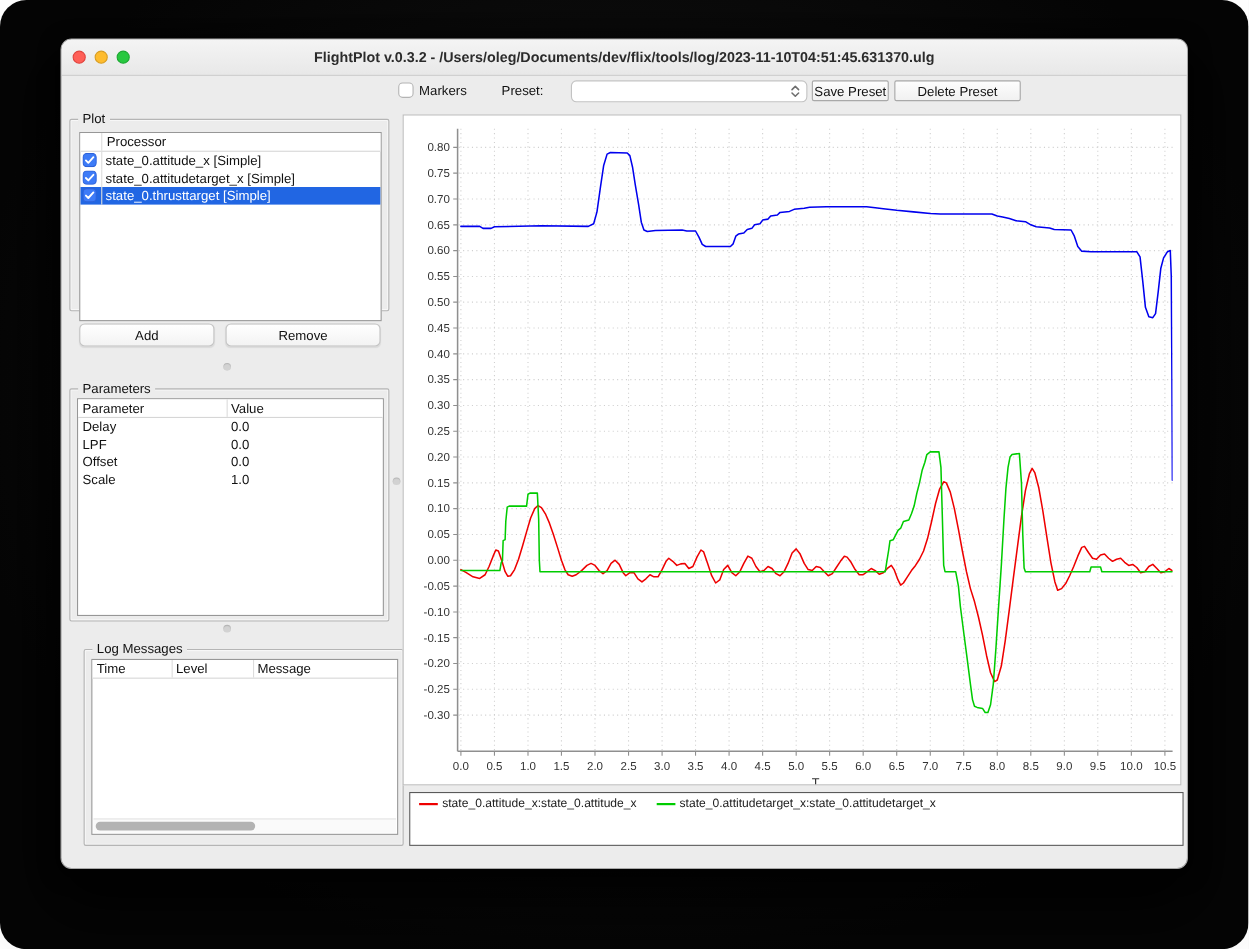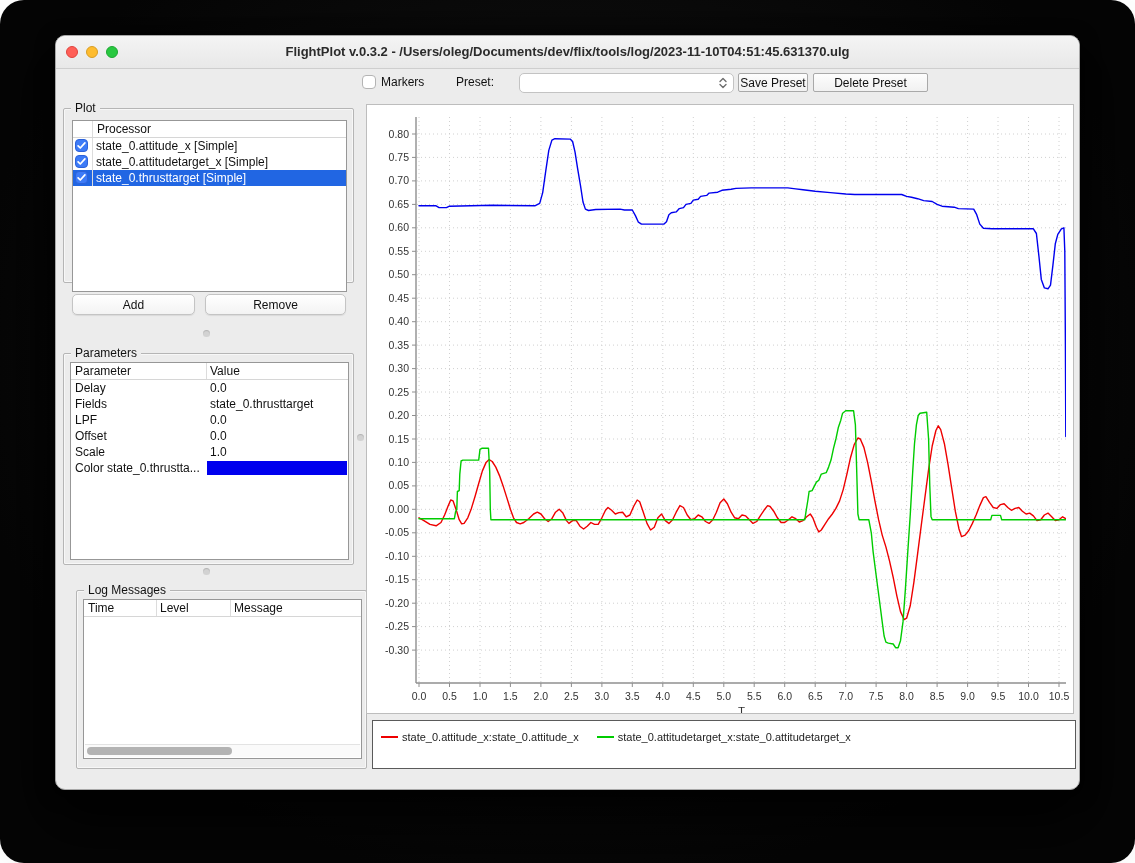--- a/index.html
+++ b/index.html
@@ -41,21 +41,21 @@
   .pc-val{position:absolute;left:139px;top:0;}
   .pc-swatch{position:absolute;left:136px;right:1px;top:1px;bottom:1px;}
   .mac-btn{position:absolute;height:21px;background:linear-gradient(#ffffff,#f3f3f3);border:1px solid #c4c4c4;border-radius:5px;font-size:12px;color:#111;box-sizing:border-box;box-shadow:0 1px 1px rgba(0,0,0,.08);padding:0;}
   .split-dot{position:absolute;width:7px;height:7px;border-radius:50%;background:#d2d2d2;box-shadow:inset 0 1px 1px rgba(0,0,0,.15);}
   .hscroll{position:absolute;left:1px;right:1px;bottom:1px;height:12px;background:#fafafa;border-top:1px solid #e3e3e3;}
   .hthumb{position:absolute;left:2px;top:2px;width:145px;height:8px;border-radius:4px;background:#b3b3b3;}
   .vsplit{position:absolute;left:300px;top:33px;bottom:0;width:10px;}
   
   .chart-panel{position:absolute;left:310px;top:68px;width:708px;height:610px;background:#fff;border:1px solid #bdbdbd;box-sizing:border-box;}
   .legend{position:absolute;left:316px;top:684px;width:704px;height:49px;background:#fff;border:1px solid #5a5a5a;box-sizing:border-box;}
-  .legend-row{position:absolute;left:8px;right:4px;height:18px;display:flex;gap:18px;align-items:flex-end;}
+  .legend-row{position:absolute;left:8px;right:4px;height:18px;display:flex;gap:18px;align-items:flex-start;}
   .legend-entry{display:flex;align-items:center;gap:4px;font-size:11px;color:#222;white-space:nowrap;}
   .legend-line{display:inline-block;width:17px;height:0;border-top:2px solid #000;}
   svg text{font-family:"Liberation Sans",sans-serif;}
 </style>
 </head>
 <body>
 
 <div class="stage">
   <div class="backdrop"></div>
   <div class="window">
@@ -130,38 +130,30 @@
           <span class="vline" style="left:135px;height:16px;"></span>
         <span class="th" style="left: 4px;">Parameter</span>
             <span class="th" style="left: 139px;">Value</span>
           </div>
         <div>
             <div class="param-row">
               <span class="pc-name">Delay</span>
               <span class="pc-val">0.0</span>
             </div>
             <div class="param-row">
-              <span class="pc-name">Fields</span>
-              <span class="pc-val">state_0.thrusttarget</span>
-            </div>
-            <div class="param-row">
               <span class="pc-name">LPF</span>
               <span class="pc-val">0.0</span>
             </div>
             <div class="param-row">
               <span class="pc-name">Offset</span>
               <span class="pc-val">0.0</span>
             </div>
             <div class="param-row">
               <span class="pc-name">Scale</span>
               <span class="pc-val">1.0</span>
-            </div>
-            <div class="param-row">
-              <span class="pc-name">Color state_0.thrustta...</span>
-              <span class="pc-swatch" style="background: rgb(0, 0, 238);"></span>
             </div>
           </div>
       </div>
     </div>
     <span class="split-dot" style="left:147px;top:532px;"></span>
 
     <div class="group" style="top:554px;height:179px;margin-left:13px;">
       <span class="group-title">Log Messages</span>
       <div class="panel-table" style="left:6px;top:8px;width:279px;height:160px;">
         <div class="thead">

